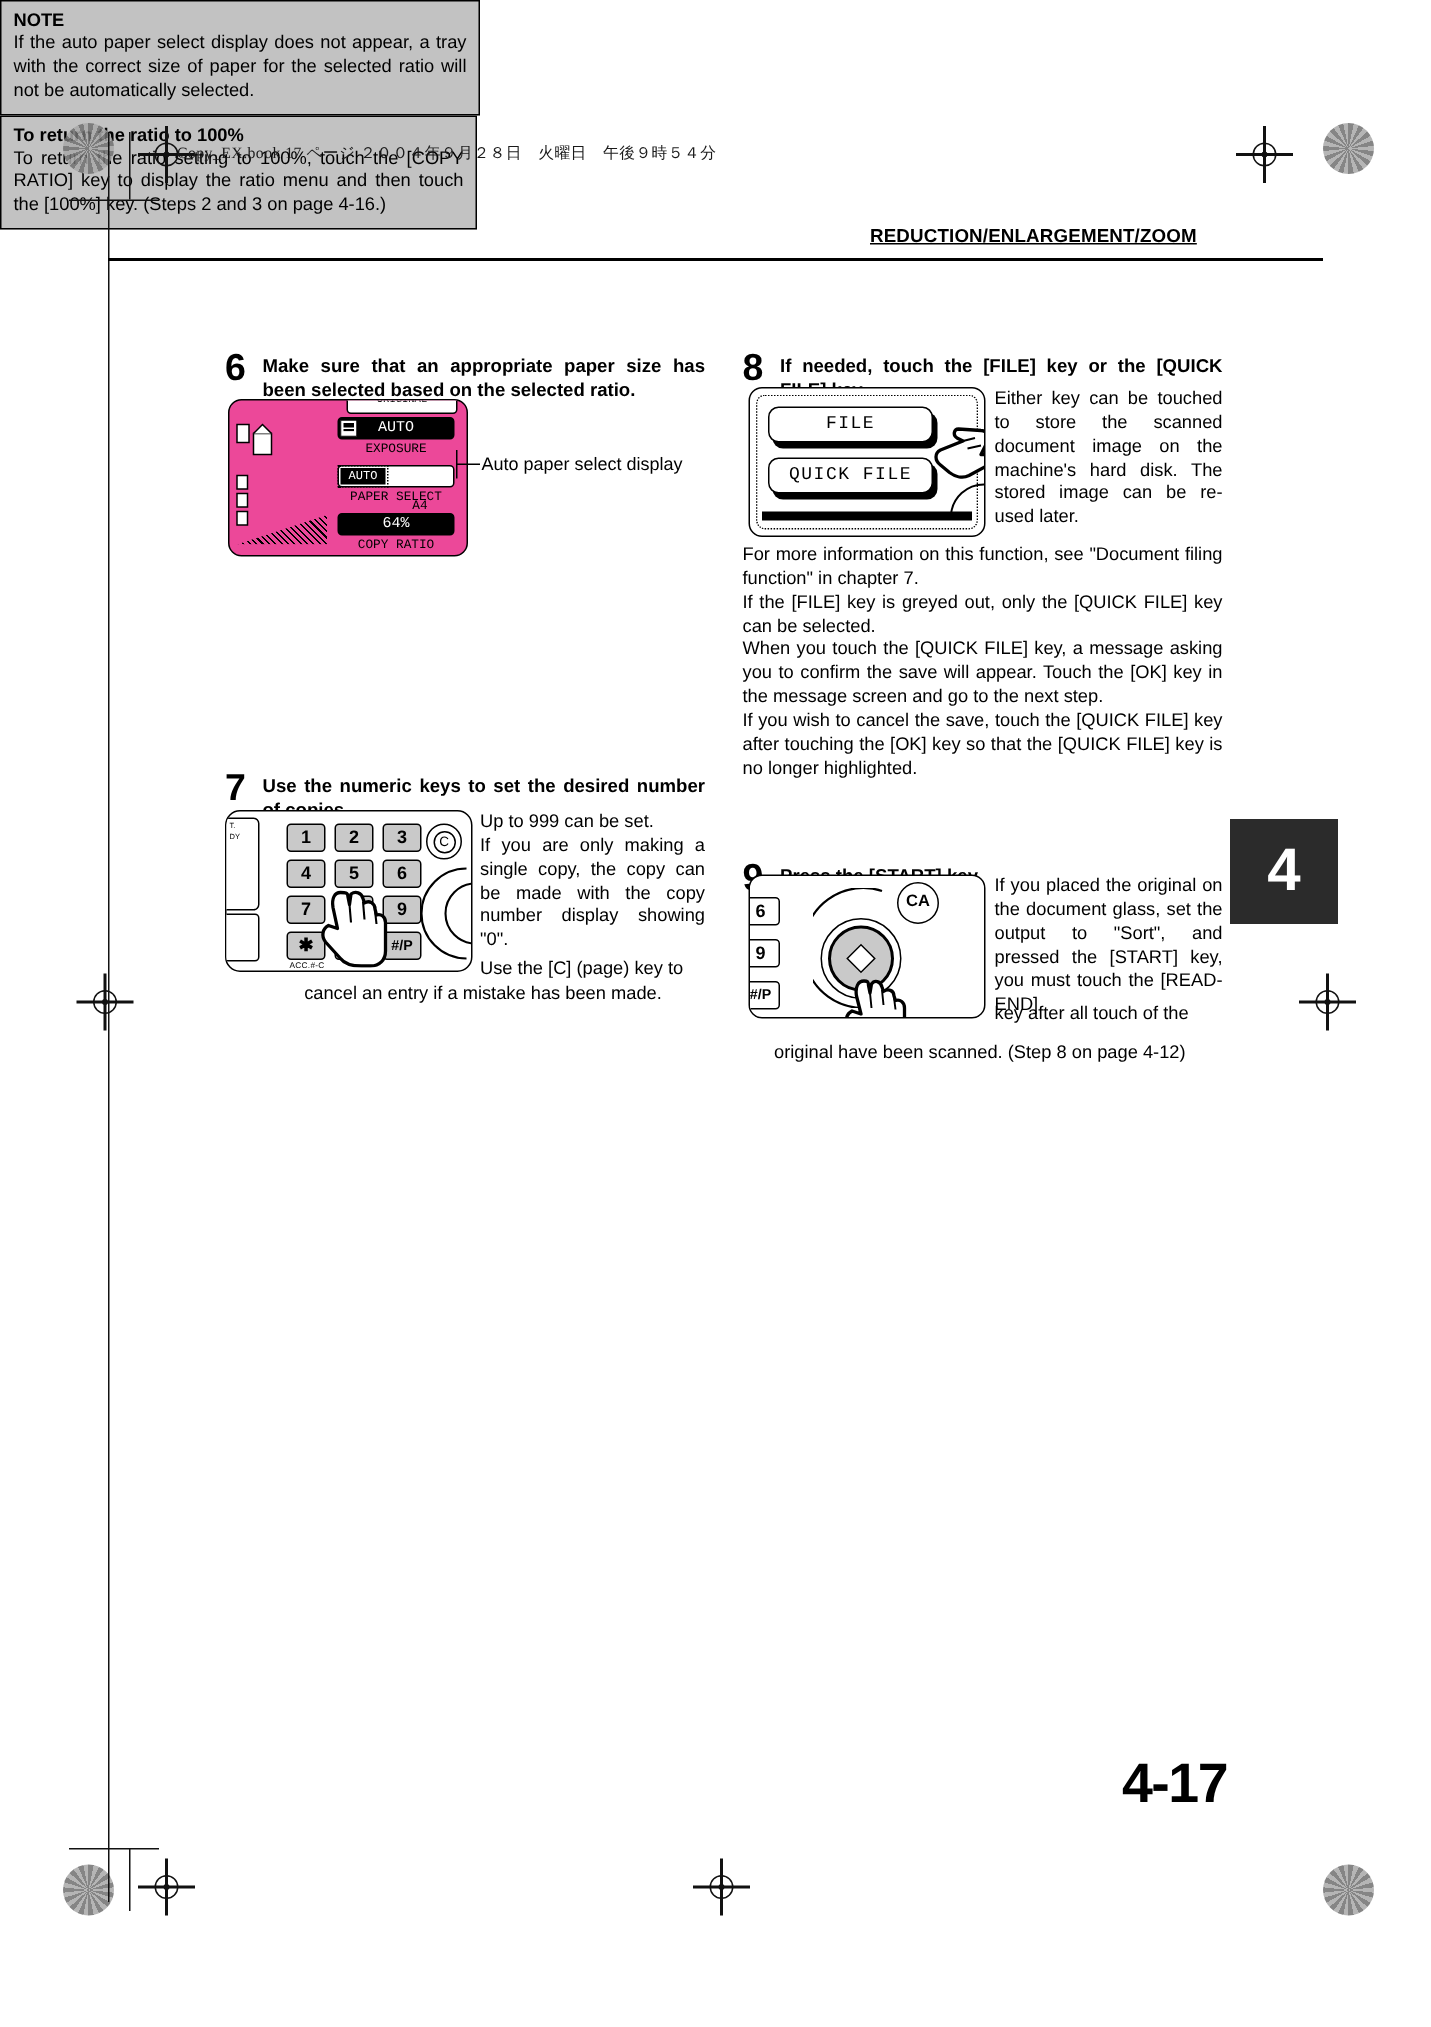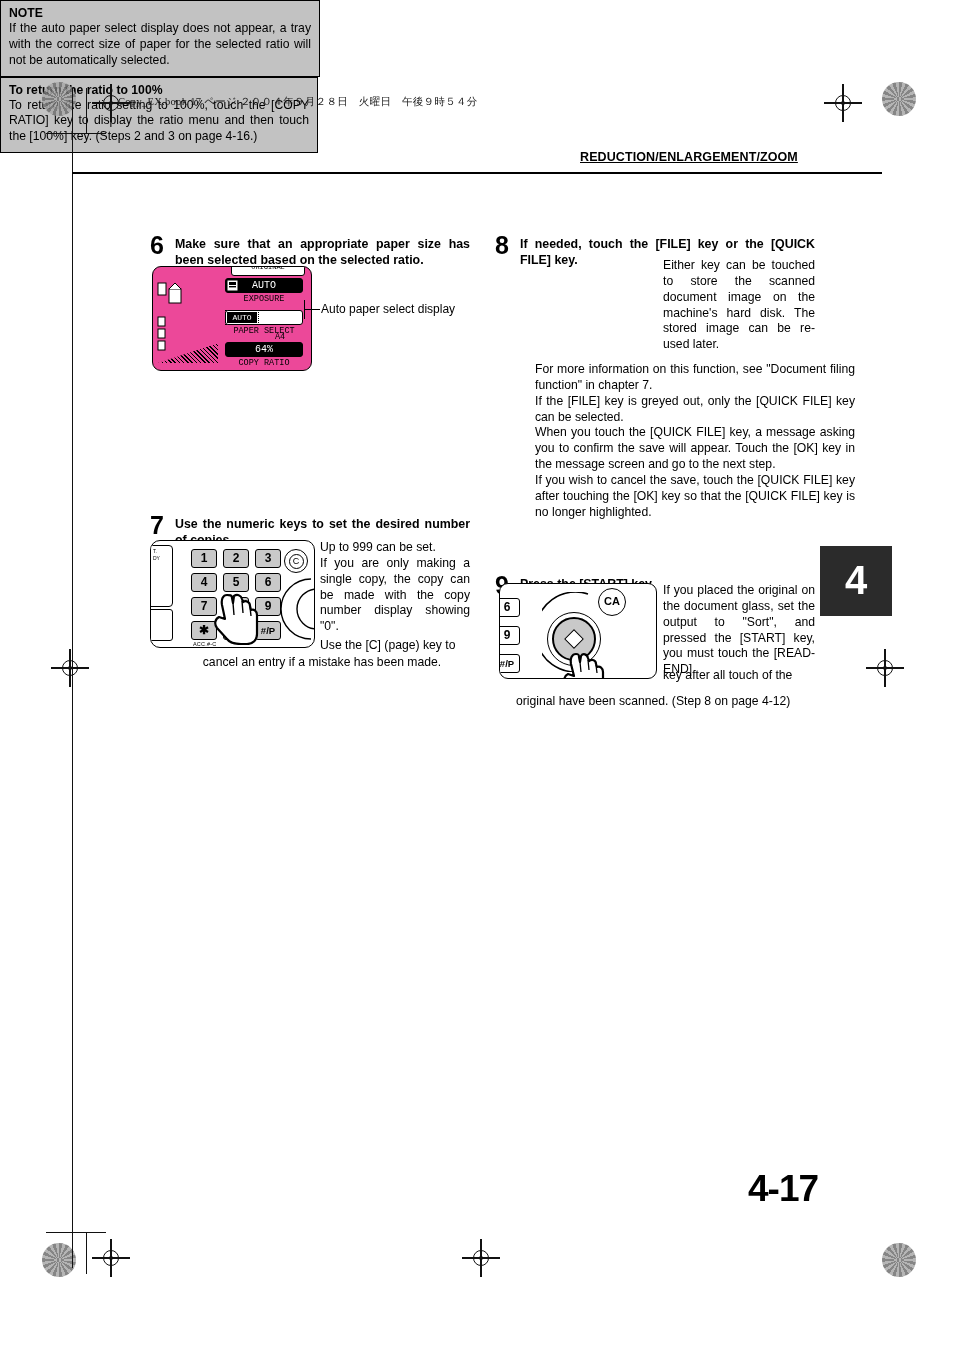--- a/index.html
+++ b/index.html
@@ -288,24 +288,45 @@
   <div class="body" style="position:absolute;left:172px;top:655px;width:300px;text-align:center;">cancel an entry if a mistake has been made.</div>
 
   <div class="col right">
 
     <div class="step">
       <div class="num">8</div>
       <div class="htxt">If needed, touch the [FILE] key or the [QUICK FILE] key.</div>
     </div>
   </div>
 
+  <div style="position:absolute;left:499px;top:258px;">
+    <div class="fpanel">
+      <div class="dash"></div>
+
+      <div class="fbtn" style="left:12px;top:12px;width:110px;height:24px;line-height:21px;z-index:2;">FILE</div>
+      <div style="position:absolute;left:15px;top:16px;width:110px;height:24px;background:#000;border-radius:7px;z-index:1;"></div>
+
+      <div class="fbtn" style="left:12px;top:46px;width:110px;height:24px;line-height:21px;z-index:2;">QUICK FILE</div>
+      <div style="position:absolute;left:15px;top:50px;width:110px;height:24px;background:#000;border-radius:7px;z-index:1;"></div>
+
+      <div class="fbar" style="left:8px;top:82px;right:8px;"></div>
+
+      <svg class="hand" style="left:118px;top:22px;z-index:3;" width="42" height="42">
+        <path d="M36 6 C40 6 41 10 40 14 L36 22 L40 22 C42 24 42 28 39 30 L28 36 C24 38 19 37 15 34 L9 29 C5 26 5 21 9 19 L24 13 L20 11 C17 9 18 5 21 5 Z" fill="#fff" stroke="#000" stroke-width="2.2" stroke-linejoin="round"></path>
+        <path d="M24 13 L32 11 M27 18 L36 16" stroke="#000" stroke-width="1.3" fill="none"></path>
+      </svg>
+      <svg class="arcs" style="left:132px;top:62px;" width="28" height="26">
+        <path d="M2 22 A22 22 0 0 1 24 2" fill="none" stroke="#000" stroke-width="1.3"></path>
+      </svg>
+    </div>
+  </div>
 
   <div class="body" style="position:absolute;left:663px;top:258px;width:152px;">Either key can be touched to store the scanned document image on the machine's hard disk. The stored image can be re-used later.</div>
 
-  <div class="body" style="position:absolute;left:495px;top:362px;width:320px;white-space:pre-line;margin-left:40px;">For more information on this function, see "Document filing function" in chapter 7.
+  <div class="body" style="position:absolute;left:495px;top:362px;width:320px;white-space:pre-line;">For more information on this function, see "Document filing function" in chapter 7.
 If the [FILE] key is greyed out, only the [QUICK FILE] key can be selected.
 When you touch the [QUICK FILE] key, a message asking you to confirm the save will appear. Touch the [OK] key in the message screen and go to the next step.
 If you wish to cancel the save, touch the [QUICK FILE] key after touching the [OK] key so that the [QUICK FILE] key is no longer highlighted.</div>
 
   <div style="position:absolute;left:495px;top:550px;width:320px;">
     <div class="step">
       <div class="num">9</div>
       <div class="htxt">Press the [START] key.</div>
     </div>
   </div>

